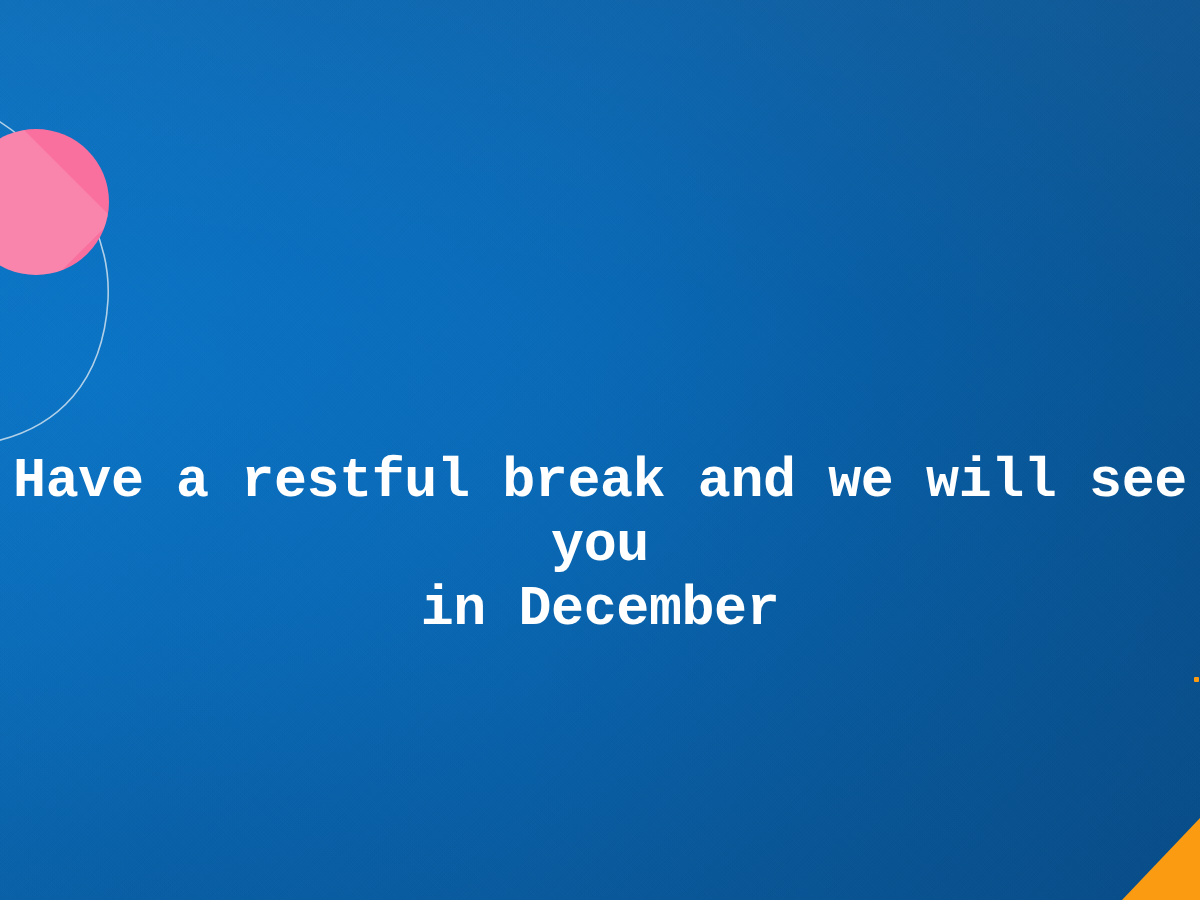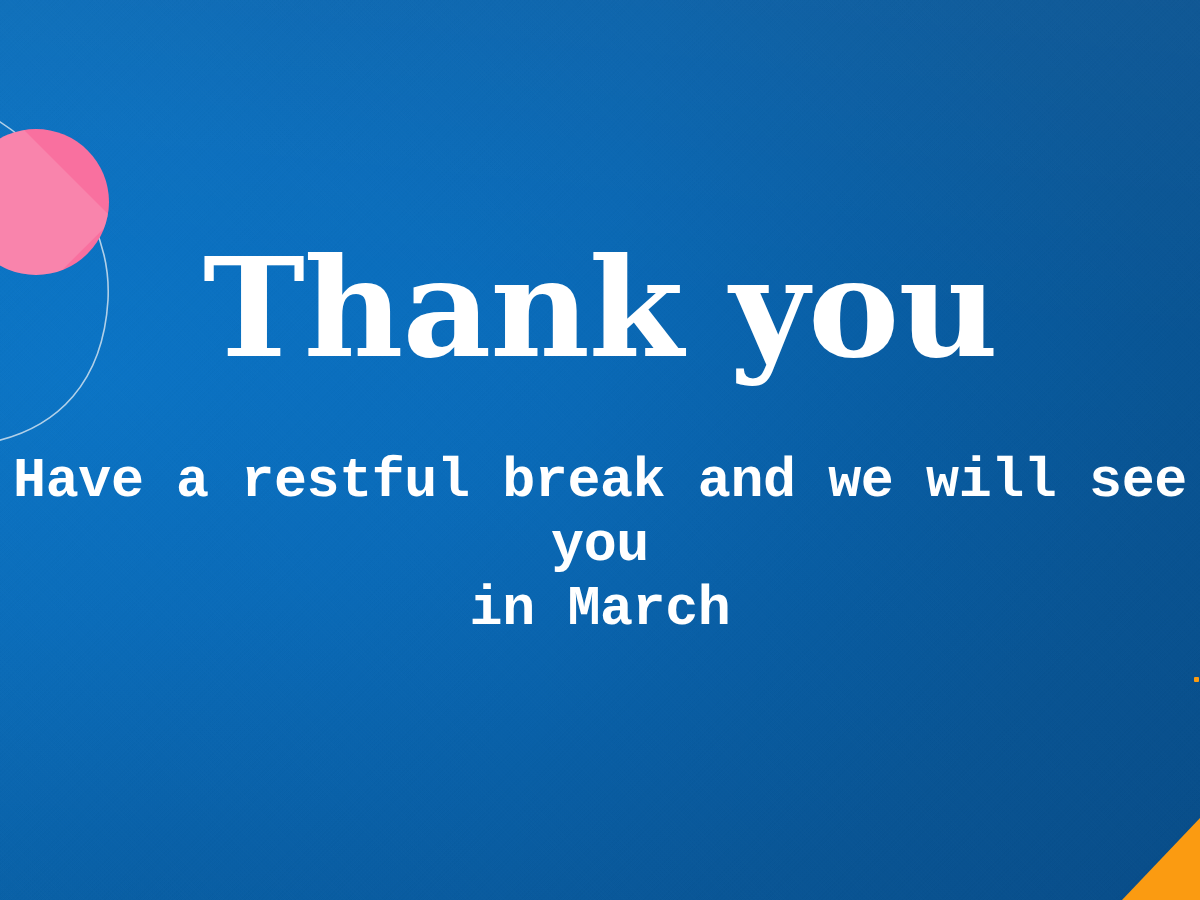--- a/index.html
+++ b/index.html
@@ -166,21 +166,20 @@
     <path d="M -6 118 C 60 160, 112 222, 108 300 C 103 382, 58 428, -8 442" fill="none" stroke="#cfe0ef" stroke-width="1.6" stroke-opacity="0.85"></path>
   </svg>
 
   <div class="pink-circle"></div>
   <div class="pink-wedge"></div>
 
   <div class="corner-triangle"></div>
   <div class="edge-fleck"></div>
 
   <div class="content">
-    <h1 class="title">Thank you</h1>
 
     <div class="subtitle">
       <div>Have a restful break and we will see you</div>
-      <div>in March</div>
+      <div>in December</div>
     </div>
   </div>
 
 </div>
 
 </body></html>

